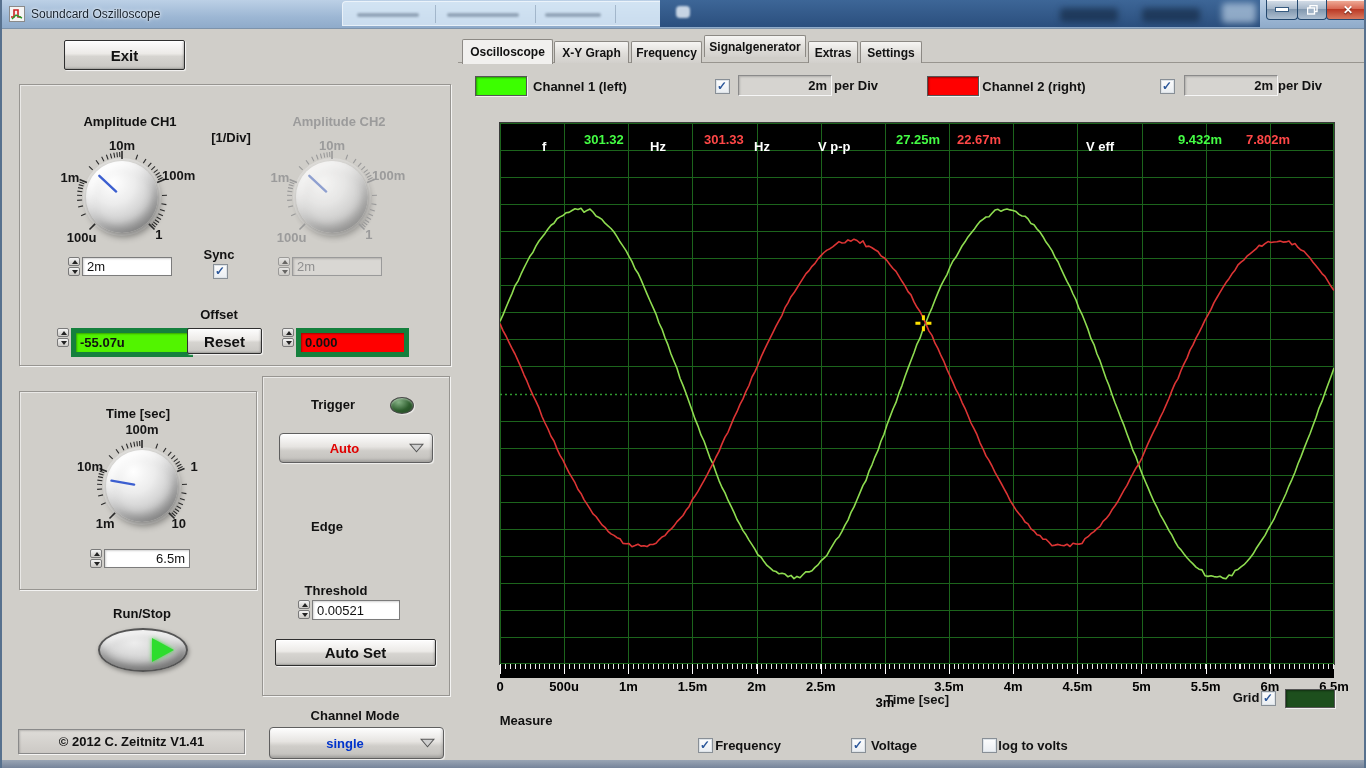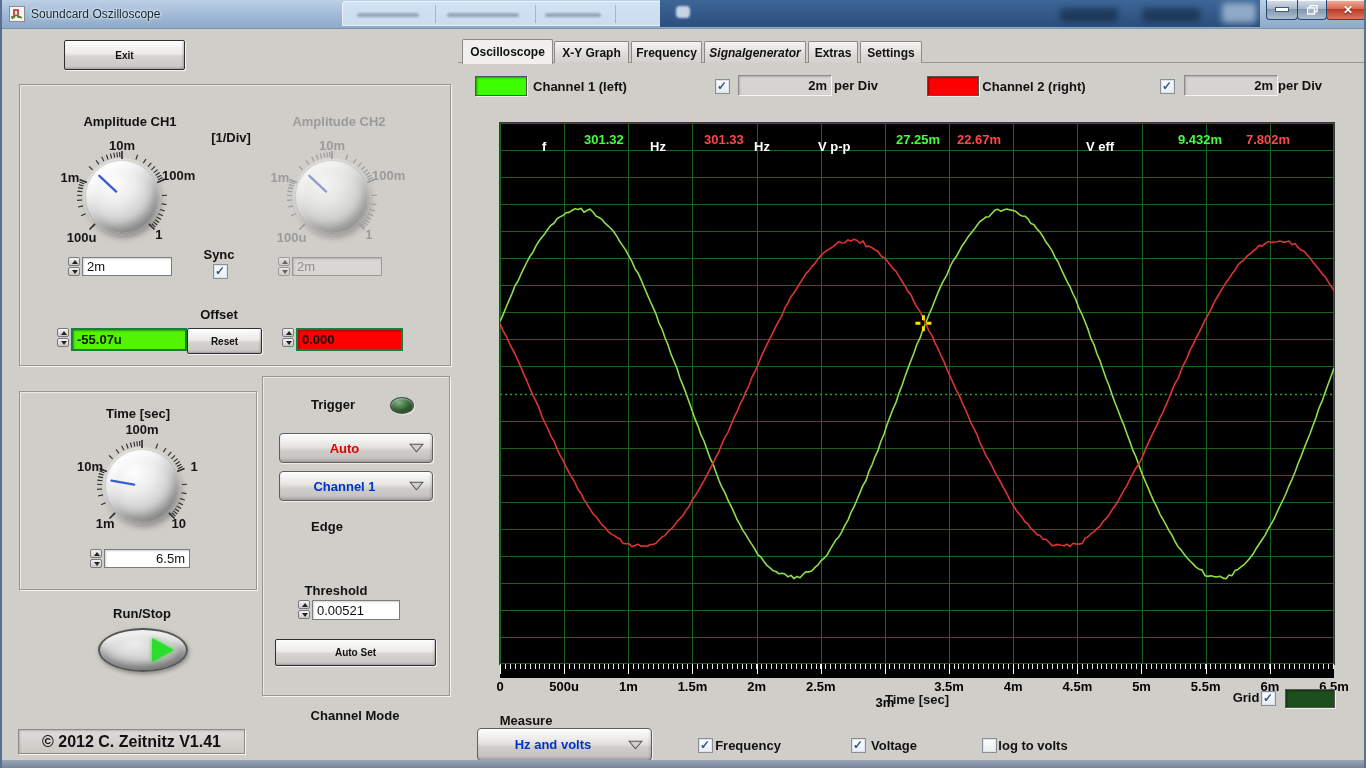--- a/index.html
+++ b/index.html
@@ -24,33 +24,33 @@
   .cap{position:absolute;top:0;height:19px;border:1px solid #24486e;border-top:none;border-radius:0 0 4px 4px;
     background:linear-gradient(#d7e0ea,#a9b9cb 45%,#8298af 50%,#aebfd1);
     box-shadow:inset 0 1px 0 rgba(255,255,255,.8);display:flex;align-items:center;justify-content:center;}
   .cap.close{background:linear-gradient(#f0b09c,#d96a55 45%,#bb3a26 50%,#d8795f);}
   .glyph-min{width:12px;height:3px;background:#fff;border:1px solid #365a80;}
   .glyph-x{color:#fff;font-weight:bold;font-size:12px;text-shadow:0 1px 1px #5a1a10;}
   
   .groupbox{position:absolute;border:1px solid #979591;box-shadow:1px 1px 0 rgba(255,255,255,.75), inset 1px 1px 0 rgba(255,255,255,.55);}
   .btn{position:absolute;background:linear-gradient(#fdfdfd,#eceae7 45%,#d6d4d0 55%,#c8c6c2);
     border:1px solid #2f2f2f;border-radius:2px;box-shadow:inset 0 1px 0 #fff,inset -1px -1px 2px rgba(0,0,0,.22),1px 1px 1px rgba(255,255,255,.8);
-    font-weight:bold;font-size:10px;color:#111;text-align:center;cursor:default;display:flex;align-items:center;justify-content:center;}
+    font-weight:bold;font-size:15px;color:#111;text-align:center;cursor:default;display:flex;align-items:center;justify-content:center;}
   .dd{position:absolute;background:linear-gradient(#fefefe,#e6e4e1 45%,#cfcdc9 60%,#c2c0bc);
     border:1px solid #5f5f5f;border-radius:4px;box-shadow:inset 0 1px 0 #fff,1px 1px 1px rgba(255,255,255,.7),inset -1px -2px 3px rgba(0,0,0,.18);
     display:flex;align-items:center;}
   .dd .dd-text{flex:1;text-align:center;font-weight:bold;font-size:13px;}
   .dd .dd-tri{width:15px;height:10px;margin-right:8px;flex:none;}
   .field{position:absolute;background:#fff;border:1px solid #7c7c7c;font-size:13px;color:#111;
     padding:0 4px;display:flex;align-items:center;box-shadow:inset 1px 1px 2px rgba(0,0,0,.18);}
   .field.grayed{background:#d9d7d3;color:#8f8f8f;border-color:#9a9a9a;}
   .field.sunken{background:#d6d4d0;border-top:1px solid #8a8a8a;border-left:1px solid #8a8a8a;
     border-bottom:1px solid #f6f6f6;border-right:1px solid #f6f6f6;font-weight:bold;}
   .field.right{justify-content:flex-end;}
-  .field.colored{font-weight:bold;border:2px solid #15803d;box-shadow:inset 1px 1px 2px rgba(0,0,0,.35);}
+  .field.colored{font-weight:bold;border:5px solid #15803d;box-shadow:inset 1px 1px 2px rgba(0,0,0,.35);}
   .spin{position:absolute;width:12px;height:20px;}
   .spin div{width:12px;height:9px;background:linear-gradient(#f4f4f4,#cbc9c5);border:1px solid #7a7a7a;
     box-sizing:border-box;position:relative;border-radius:2px;}
   .spin div + div{margin-top:1px;}
   .spin div::after{content:"";position:absolute;left:3px;border-left:3px solid transparent;border-right:3px solid transparent;}
   .spin .spu::after{top:2px;border-bottom:4px solid #222;}
   .spin .spd::after{top:2px;border-top:4px solid #222;}
   .cb{position:absolute;width:13px;height:13px;background:linear-gradient(#fdfdfd,#e9edf1);
     border:1px solid #888f96;box-shadow:inset 0 0 0 1px #dde3e8;font:bold 12px/12px "Liberation Sans",sans-serif;
     color:#2b579a;text-align:center;}
@@ -84,21 +84,21 @@
   .oval{position:absolute;border-radius:50%;border:2px solid #555;
     background:radial-gradient(ellipse at 40% 32%,#ededed,#cfcfcf 50%,#9a9a9a 82%,#787878);
     box-shadow:inset 0 -6px 9px rgba(0,0,0,.32),inset 0 4px 6px rgba(255,255,255,.85),1px 2px 4px rgba(0,0,0,.35);}
   .play-tri{position:absolute;width:0;height:0;border-top:12px solid transparent;border-bottom:12px solid transparent;
     border-left:22px solid #2ddd2d;filter:drop-shadow(0 0 2px rgba(40,220,40,.9));}
   #led{position:absolute;width:22px;height:15px;border-radius:50%;border:1px solid #4a4a4a;
     background:radial-gradient(ellipse at 35% 28%,#84b184,#2e5d2e 55%,#1b3f1b);
     box-shadow:inset 0 1px 2px rgba(255,255,255,.5),1px 1px 1px rgba(255,255,255,.6);}
   .copybar{position:absolute;background:linear-gradient(#dedcd8,#ccc9c5);border:1px solid #8a8a8a;
     box-shadow:inset 1px 1px 2px rgba(0,0,0,.18),1px 1px 0 rgba(255,255,255,.8);
-    font-weight:bold;font-size:16px;color:#111;display:flex;align-items:center;justify-content:center;}
+    font-weight:bold;font-size:13px;color:#111;display:flex;align-items:center;justify-content:center;}
   .tabline{position:absolute;left:456px;top:62px;width:906px;height:1px;background:#98958f;}
 </style>
 </head>
 <body>
 
 <div id="app">
 
   <div id="titlebar">
     <div class="ghost-strip">
       <div class="ghost-div" style="left:92px;"></div>
@@ -328,43 +328,43 @@
 
   <div class="groupbox" style="left:260px;top:376px;width:186px;height:318px;"></div>
   <span class="lbl" style="left:331px;top:397px;">Trigger</span>
   <div id="led" style="left:388px;top:397px;"></div>
   <div class="dd" style="left:277px;top:433px;width:152px;height:28px;">
     <span class="dd-text" style="color: rgb(224, 0, 0);">Auto</span>
     <svg class="dd-tri" viewBox="0 0 14 9">
         <path d="M1 1h12l-6 7z" fill="#cfcfcf" stroke="#555"></path>
       </svg>
   </div>
-  <div class="dd" style="left:277px;top:471px;width:152px;height:28px;">
-    <span class="dd-text" style="color: rgb(0, 51, 204);">Channel 1</span>
-    <svg class="dd-tri" viewBox="0 0 14 9">
-        <path d="M1 1h12l-6 7z" fill="#cfcfcf" stroke="#555"></path>
-      </svg>
-  </div>
   <span class="lbl" style="left:325px;top:519px;">Edge</span>
   <span class="lbl" style="left:334px;top:583px;">Threshold</span>
   <div class="spin" style="left:296px;top:600px;">
       <div class="spu"></div>
       <div class="spd"></div>
     </div>
   <div class="field" style="left:310px;top:600px;width:78px;height:18px;">0.00521</div>
   <div class="btn" style="left:273px;top:639px;width:159px;height:25px;">Auto Set</div>
 
   <span class="lbl" style="left:353px;top:708px;">Channel Mode</span>
+  <div class="dd" style="left:267px;top:727px;width:173px;height:30px;">
+    <span class="dd-text" style="color: rgb(0, 51, 204);">single</span>
+    <svg class="dd-tri" viewBox="0 0 14 9">
+        <path d="M1 1h12l-6 7z" fill="#cfcfcf" stroke="#555"></path>
+      </svg>
+  </div>
 
   <div class="tabline"></div>
   <div id="tabbar">
       <div class="tab active" style="left: 460px; width: 89px; top: 39px; height: 24px;">Oscilloscope</div>
       <div class="tab" style="left: 552px; width: 73px; top: 41px; height: 21px;">X-Y Graph</div>
       <div class="tab" style="left: 629px; width: 69px; top: 41px; height: 21px;">Frequency</div>
-      <div class="tab" style="left: 702px; width: 100px; top: 41px; height: 21px; font-style: italic;">Signalgenerator</div>
+      <div class="tab" style="left: 702px; width: 100px; top: 35px; height: 21px;">Signalgenerator</div>
       <div class="tab" style="left: 806px; width: 48px; top: 41px; height: 21px;">Extras</div>
       <div class="tab" style="left: 858px; width: 60px; top: 41px; height: 21px;">Settings</div>
     </div>
 
   <div class="swatch" style="left: 473px; top: 76px; width: 50px; height: 18px; background: rgb(60, 255, 0);"></div>
   <span class="lbl" style="left:578px;top:79px;">Channel 1 (left)</span>
   <div class="cb checked" style="left:713px;top:79px;"></div>
   <div class="field sunken right" style="left:736px;top:75px;width:84px;height:19px;">2m</div>
   <span class="lbl" style="left:854px;top:78px;">per Div</span>
   <div class="swatch" style="left: 925px; top: 76px; width: 50px; height: 18px; background: rgb(255, 0, 0);"></div>
@@ -447,26 +447,20 @@
       <span style="left: 705.692px;">5.5m</span>
       <span style="left: 769.846px;">6m</span>
       <span style="left: 834px;">6.5m</span>
     </div>
   <span class="lbl" style="left:915px;top:692px;">Time [sec]</span>
   <span class="lbl" style="left:1244px;top:690px;">Grid</span>
   <div class="cb checked" style="left:1259px;top:691px;"></div>
   <div class="swatch" style="left: 1283px; top: 689px; width: 48px; height: 17px; background: rgb(29, 79, 29);"></div>
 
   <span class="lbl" style="left:524px;top:713px;">Measure</span>
-  <div class="dd" style="left:475px;top:728px;width:173px;height:31px;">
-    <span class="dd-text" style="color: rgb(0, 51, 204);">Hz and volts</span>
-    <svg class="dd-tri" viewBox="0 0 14 9">
-        <path d="M1 1h12l-6 7z" fill="#cfcfcf" stroke="#555"></path>
-      </svg>
-  </div>
   <div class="cb checked" style="left:696px;top:738px;"></div>
   <span class="lbl" style="left:746px;top:738px;">Frequency</span>
   <div class="cb checked" style="left:849px;top:738px;"></div>
   <span class="lbl" style="left:892px;top:738px;">Voltage</span>
   <div class="cb" style="left:980px;top:738px;"></div>
   <span class="lbl" style="left:1031px;top:738px;">log to volts</span>
 
   <div id="bottom-edge"></div>
 </div>
 

